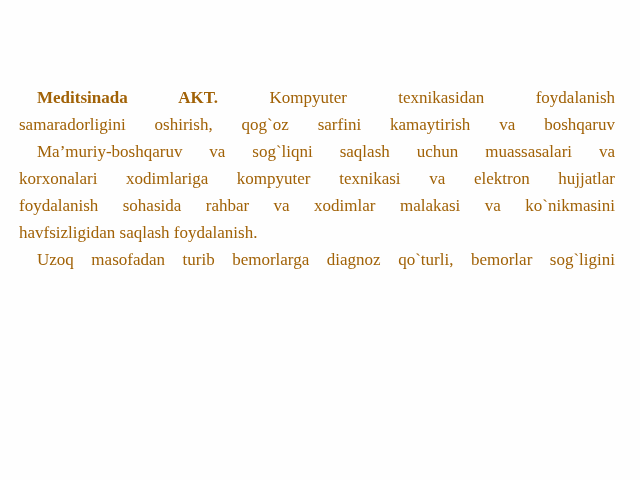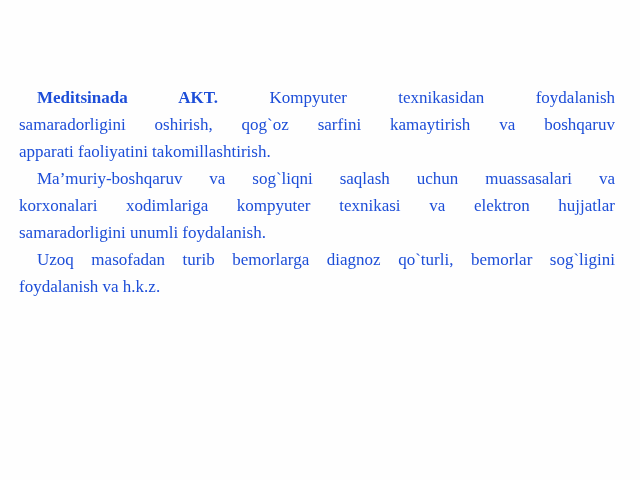--- a/index.html
+++ b/index.html
@@ -11,21 +11,21 @@
     height: 480px;
     overflow: hidden;
     background: #ffffff;
   }
   .slide {
     position: relative;
     width: 640px;
     height: 480px;
     background: #fefefe;
     font-family: "Liberation Serif", "DejaVu Serif", serif;
-    color: #1d4ed8;
+    color: #a16207;
   }
   .text-block {
     position: absolute;
     left: 19px;
     top: 84px;
     width: 596px;
     font-size: 17px;
     line-height: 27px;
   }
   .paragraph {
@@ -47,25 +47,24 @@
   }
 </style>
 </head>
 <body>
 
 <div class="slide">
   <div class="text-block" id="text-block">
       <div class="paragraph">
         <div class="line justify indent"><b>Meditsinada AKT.</b> Kompyuter texnikasidan foydalanish</div>
         <div class="line justify">samaradorligini oshirish, qog`oz sarfini kamaytirish va boshqaruv</div>
-        <div class="line">apparati faoliyatini takomillashtirish.</div>
       </div>
       <div class="paragraph">
         <div class="line justify indent">Ma’muriy-boshqaruv va sog`liqni saqlash uchun muassasalari va</div>
         <div class="line justify">korxonalari xodimlariga kompyuter texnikasi va elektron hujjatlar</div>
-        <div class="line">samaradorligini unumli foydalanish.</div>
+        <div class="line justify">foydalanish sohasida rahbar va xodimlar malakasi va ko`nikmasini</div>
+        <div class="line">havfsizligidan saqlash foydalanish.</div>
       </div>
       <div class="paragraph">
         <div class="line justify indent">Uzoq masofadan turib bemorlarga diagnoz qo`turli, bemorlar sog`ligini</div>
-        <div class="line">foydalanish va h.k.z.</div>
       </div>
     </div>
 </div>
 
 </body></html>

